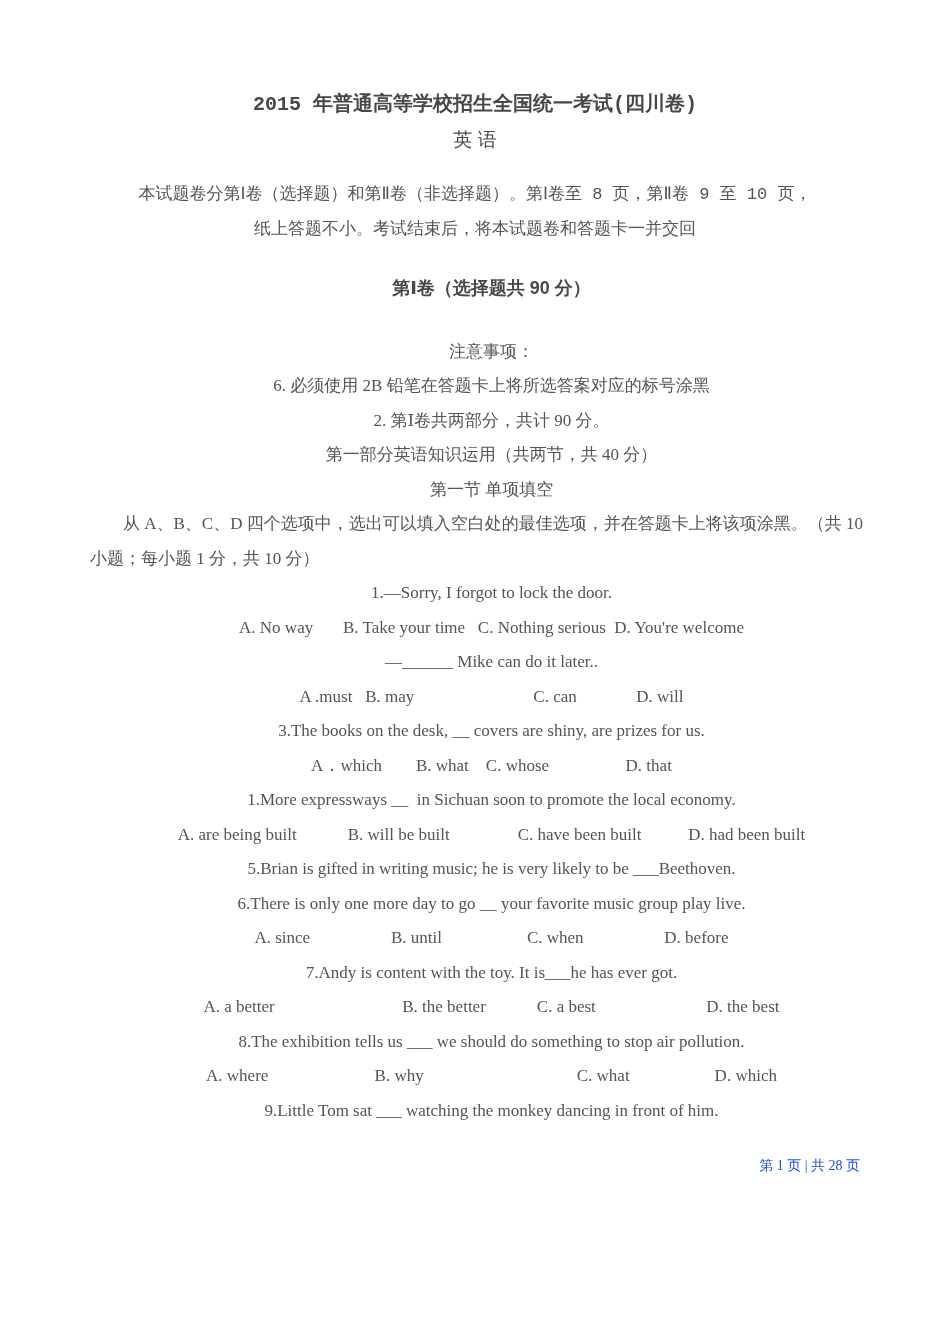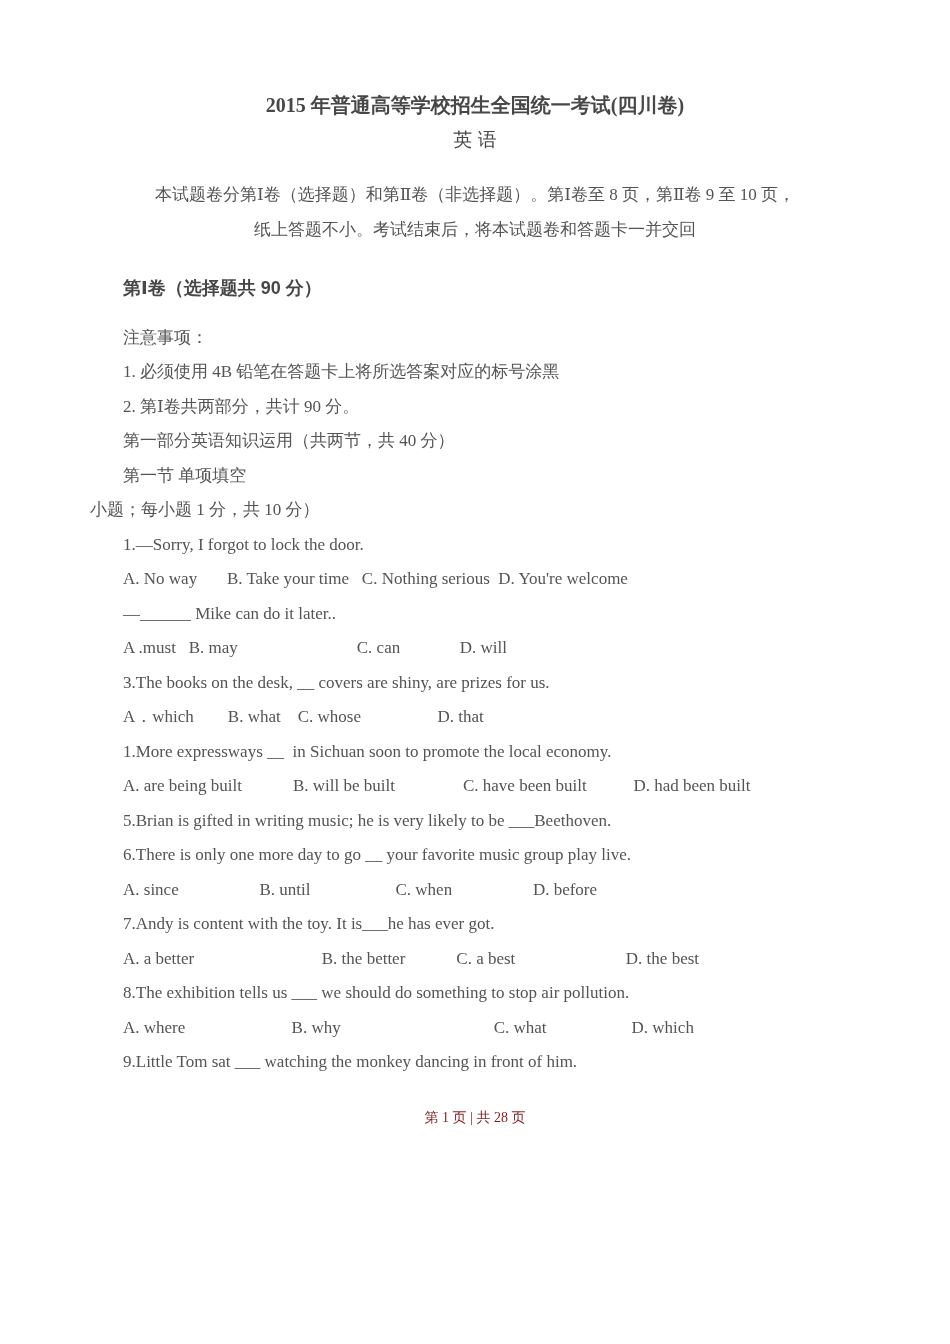--- a/index.html
+++ b/index.html
@@ -16,22 +16,22 @@
   }
   .page {
     padding: 88px 90px 0 90px;
     box-sizing: border-box;
   }
   .line {
     font-size: 17px;
     line-height: 34.5px;
     white-space: pre;
   }
-  .center { text-align: center; }
-  .indent { text-indent: 33px; }
+  .center { text-align: center; font-family: Liberation Mono, monospace; }
+  .indent { text-indent: 33px; text-align: center; }
   .doc-title {
     font-size: 20px;
     font-weight: bold;
     color: #474747;
     line-height: 34px;
   }
   .subject-title {
     font-size: 19px;
     font-weight: normal;
     color: #474747;
@@ -40,50 +40,51 @@
   }
   .intro-first { margin-top: 20px; }
   .part-heading {
     font-size: 18px;
     font-weight: bold;
     color: #474747;
     font-family: "Liberation Sans", "DejaVu Sans", sans-serif;
     margin-top: 24px;
     line-height: 34.5px;
   }
-  .notes-start { margin-top: 15px; }
+  .notes-start { margin-top: 29px; }
   .footer-line {
     margin-top: 23px;
-    text-align: center;
+    text-align: right;
     font-size: 14px;
-    color: #7f1d1d;
+    color: #1d4ed8;
     line-height: 30px;
     white-space: pre;
   }
 </style>
 </head>
 <body>
 
 <div class="page">
 
   <div class="line center doc-title">2015 年普通高等学校招生全国统一考试(四川卷)</div>
   <div class="line center subject-title">英 语</div>
 
   <div class="line center intro-first">本试题卷分第Ⅰ卷（选择题）和第Ⅱ卷（非选择题）。第Ⅰ卷至 8 页，第Ⅱ卷 9 至 10 页，</div>
   <div class="line center">纸上答题不小。考试结束后，将本试题卷和答题卡一并交回</div>
 
   <div class="line indent part-heading">第Ⅰ卷（选择题共 90 分）</div>
 
   <div class="line indent notes-start">注意事项：</div>
-  <div class="line indent">1. 必须使用 4B 铅笔在答题卡上将所选答案对应的标号涂黑</div>
+  <div class="line indent">6. 必须使用 2B 铅笔在答题卡上将所选答案对应的标号涂黑</div>
   <div class="line indent">2. 第Ⅰ卷共两部分，共计 90 分。</div>
 
   <div class="line indent">第一部分英语知识运用（共两节，共 40 分）</div>
   <div class="line indent">第一节 单项填空</div>
 
+  <div class="line indent">从 A、B、C、D 四个选项中，选出可以填入空白处的最佳选项，并在答题卡上将该项涂黑。（共 10</div>
   <div class="line">小题；每小题 1 分，共 10 分）</div>
 
   <div class="line indent">1.—Sorry, I forgot to lock the door.</div>
   <div class="line indent">A. No way       B. Take your time   C. Nothing serious  D. You're welcome</div>
   <div class="line indent">—______ Mike can do it later..</div>
 
   <div class="line indent">A .must   B. may                            C. can              D. will</div>
 
   <div class="line indent">3.The books on the desk, __ covers are shiny, are prizes for us.</div>
   <div class="line indent">A．which        B. what    C. whose                  D. that</div>

